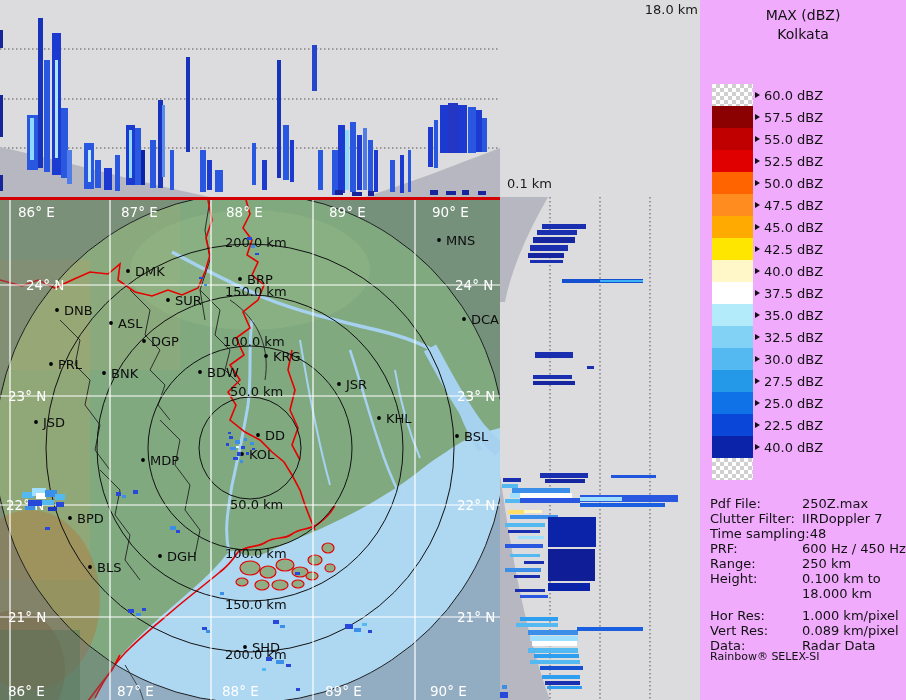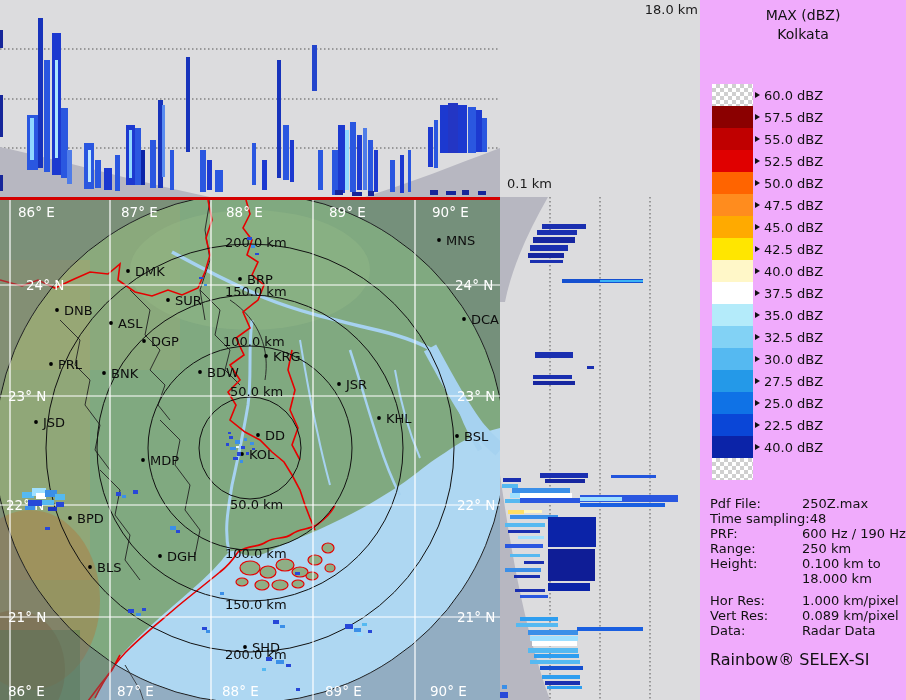--- a/index.html
+++ b/index.html
@@ -25,21 +25,21 @@
       background-size:8px 8px;background-position:0 0,4px 4px;background-color:#fff;}
   #legend-labels{position:absolute;left:55px;top:84px;}
   .legend-row{height:22px;display:flex;align-items:center;}
   .legend-arrow{width:0;height:0;border-left:5px solid #111;border-top:3.5px solid transparent;
       border-bottom:3.5px solid transparent;margin-right:4px;}
   .legend-text{font-size:13px;color:#111;white-space:nowrap;}
   #info-block{position:absolute;left:10px;top:496px;font-size:13px;color:#111;}
   .info-row{height:15px;line-height:15px;white-space:nowrap;}
   .info-row.gap{margin-top:7px;}
   .info-label{display:inline-block;min-width:92px;}
-  #brand{position:absolute;left:10px;top:650px;font-size:16px;color:#111;white-space:nowrap;}
+  #brand{position:absolute;left:10px;top:650px;font-size:11px;color:#111;white-space:nowrap;}
   svg text{font-family:"DejaVu Sans","Liberation Sans",sans-serif;}
 </style>
 </head>
 <body>
 
 <div id="app">
 
   <div class="top-panel">
     <svg id="topPanelSvg" width="500" height="197">
       <line x1="0" y1="49" x2="500" y2="49" stroke="#555" stroke-width="1" stroke-dasharray="1.5,2.5"></line>
@@ -488,22 +488,23 @@
           <div class="legend-arrow"></div>
           <div class="legend-text">22.5 dBZ</div>
         </div>
         <div class="legend-row">
           <div class="legend-arrow"></div>
           <div class="legend-text">40.0 dBZ</div>
         </div>
       </div>
     <div id="info-block">
         <div class="info-row"><div class="info-label">Pdf File:</div><div class="info-value" style="display: inline;">250Z.max</div></div>
+        <div class="info-row"><div class="info-label">Clutter Filter:</div><div class="info-value" style="display: inline;">IIRDoppler 7</div></div>
         <div class="info-row"><div class="info-label">Time sampling:</div><div class="info-value" style="display: inline;">48</div></div>
-        <div class="info-row"><div class="info-label">PRF:</div><div class="info-value" style="display: inline;">600 Hz / 190 Hz</div></div>
+        <div class="info-row"><div class="info-label">PRF:</div><div class="info-value" style="display: inline;">600 Hz / 450 Hz</div></div>
         <div class="info-row"><div class="info-label">Range:</div><div class="info-value" style="display: inline;">250 km</div></div>
         <div class="info-row"><div class="info-label">Height:</div><div class="info-value" style="display: inline;">0.100 km to</div></div>
         <div class="info-row"><div class="info-label"></div><div class="info-value" style="display: inline;">18.000 km</div></div>
         <div class="info-row gap"><div class="info-label">Hor Res:</div><div class="info-value" style="display: inline;">1.000 km/pixel</div></div>
         <div class="info-row"><div class="info-label">Vert Res:</div><div class="info-value" style="display: inline; text-align: right;">0.089 km/pixel</div></div>
         <div class="info-row"><div class="info-label">Data:</div><div class="info-value" style="display: inline;">Radar Data</div></div>
       </div>
     <div id="brand">Rainbow® SELEX-SI</div>
   </div>
 

